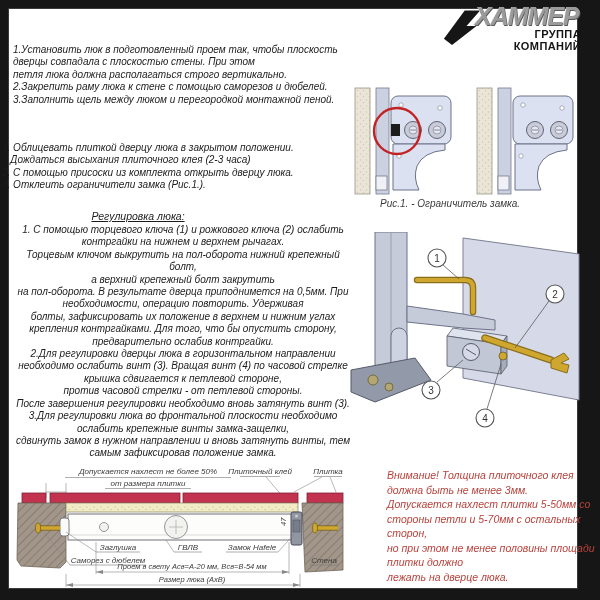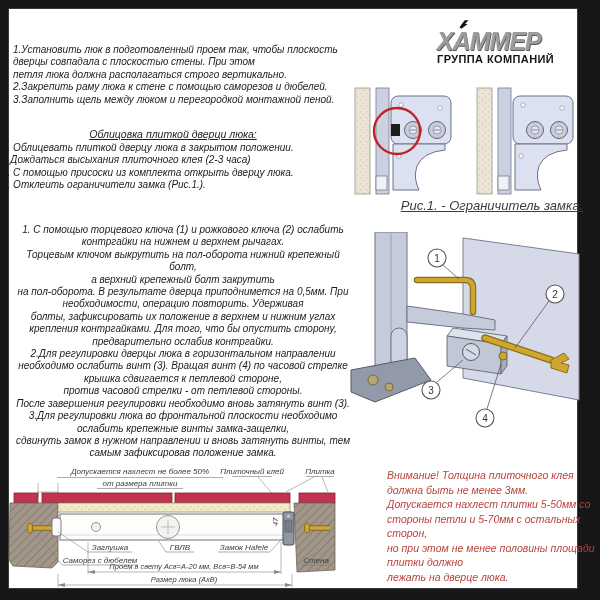--- a/index.html
+++ b/index.html
@@ -8,22 +8,22 @@
   .page{position:absolute;left:0;top:0;width:600px;height:600px;background:#161616;}
   .sheet{position:absolute;left:8px;top:8px;width:570px;height:581px;background:#ffffff;
          border:1px solid #3a3a3a;box-sizing:border-box;}
   .abs{position:absolute;box-sizing:border-box;}
   .title{font-size:17px;font-weight:bold;font-style:italic;text-decoration:underline;
          color:#1a1a1a;text-align:center;letter-spacing:0.2px;}
   .body-text{font-size:10px;font-style:italic;color:#1c1c1c;line-height:12.4px;
              white-space:pre-line;}
   .sec-header{font-size:10.5px;font-style:italic;color:#1c1c1c;text-decoration:underline;
               text-align:center;}
-  .caption{font-size:13px;font-style:italic;color:#3c3c3c;text-decoration:underline;
-           text-align:right;}
+  .caption{font-size:10px;font-style:italic;color:#3c3c3c;
+           }
   .warning{font-size:10.5px;font-style:italic;color:#b8423c;line-height:14.5px;
            white-space:pre-line;}
   .logo-wrap{display:flex;align-items:flex-start;}
   .logo-text{margin-left:-6px;}
   .logo-name{font-size:25px;font-weight:bold;font-style:italic;color:#9b9b9b;
              letter-spacing:-1px;line-height:24px;
              text-shadow:0.7px 0.7px 0 #5a5a5a, -0.5px -0.5px 0 #cfcfcf;}
   .logo-tag{font-size:11px;font-weight:bold;color:#141414;text-align:right;
             letter-spacing:0.4px;margin-top:0px;}
   svg{display:block;}
@@ -31,43 +31,43 @@
   .draw-label{font-size:8px;font-style:italic;fill:#3a3a3a;}
   .dim-label{font-size:7.5px;font-style:italic;fill:#3a3a3a;}
 </style>
 </head>
 <body>
 
 <div class="page">
   <div class="sheet"></div>
 
 
-  <div class="abs logo-wrap" style="left:443px;top:19px;width:138px;height:46px;flex-direction:column;">
+  <div class="abs logo-wrap" style="left:443px;top:4px;width:138px;height:46px;">
     <svg width="42" height="44" viewBox="0 0 42 44">
       <polygon points="1,36 24,5 41,5 26,22 37,22 10,43" fill="#161616"></polygon>
     </svg>
     <div class="logo-text">
       <div class="logo-name">ХАММЕР</div>
       <div class="logo-tag">ГРУППА КОМПАНИЙ</div>
     </div>
   </div>
 
   <div class="abs body-text" style="left:13px;top:44px;width:336px;">1.Установить люк в подготовленный проем так, чтобы плоскость
 дверцы совпадала с плоскостью стены. При этом
 петля люка должна располагаться строго вертикально.
 2.Закрепить раму люка к стене с помощью саморезов и дюбелей.
 3.Заполнить щель между люком и перегородкой монтажной пеной.</div>
 
-  <div class="abs sec-header" style="left:13px;top:128px;width:320px;">Облицовка плиткой дверци люка:</div>
 
   <div class="abs body-text" style="left:2px;top:142px;width:336px;">1. Облицевать плиткой дверцу люка в закрытом положении.
 &nbsp;&nbsp;&nbsp;Дождаться высыхания плиточного клея (2-3 часа)
 2. С помощью присоски из комплекта открыть дверцу люка.
 3. Отклеить ограничители замка (Рис.1.).</div>
 
+  <div class="abs sec-header" style="left:13px;top:210px;width:250px;">Регулировка люка:</div>
 
   <div class="abs body-text" style="left:13px;top:224px;width:340px;text-align:center;">1. С помощью торцевого ключа (1) и рожкового ключа (2) ослабить
 контргайки на нижнем и верхнем рычагах.
 Торцевым ключом выкрутить на пол-оборота нижний крепежный болт,
 а верхний крепежный болт закрутить
 на пол-оборота. В результате дверца приподнимется на 0,5мм. При
 необходимости, операцию повторить. Удерживая
 болты, зафиксировать их положение в верхнем и нижним углах
 крепления контргайками. Для того, что бы опустить сторону,
 предварительно ослабив контргайки.
@@ -161,21 +161,21 @@
         <circle cx="86" cy="158" r="9" fill="#ffffff" stroke="#555555" stroke-width="1.1"></circle>
         <text x="86" y="161.5" text-anchor="middle" font-size="10" fill="#333333">3</text>
       </g>
       <g>
         <circle cx="140" cy="186" r="9" fill="#ffffff" stroke="#555555" stroke-width="1.1"></circle>
         <text x="140" y="189.5" text-anchor="middle" font-size="10" fill="#333333">4</text>
       </g>
     </svg>
   </div>
 
-  <div class="abs" style="left:0;top:462px;width:336px;height:126px;">
+  <div class="abs" style="left:8px;top:462px;width:336px;height:126px;">
     <svg width="336" height="126" viewBox="0 0 336 126">
       <defs>
         <pattern id="hatch1" width="6" height="6" patternUnits="userSpaceOnUse" patternTransform="rotate(45)">
           <rect width="6" height="6" fill="#a19689"></rect>
           <line x1="0" y1="0" x2="0" y2="6" stroke="#7d7264" stroke-width="1.4"></line>
         </pattern>
         <pattern id="glue1" width="7" height="7" patternUnits="userSpaceOnUse">
           <rect width="7" height="7" fill="#f2ecc6"></rect>
           <circle cx="2" cy="3" r="0.6" fill="#b9ae7e"></circle>
           <circle cx="5" cy="5.5" r="0.6" fill="#b9ae7e"></circle>

